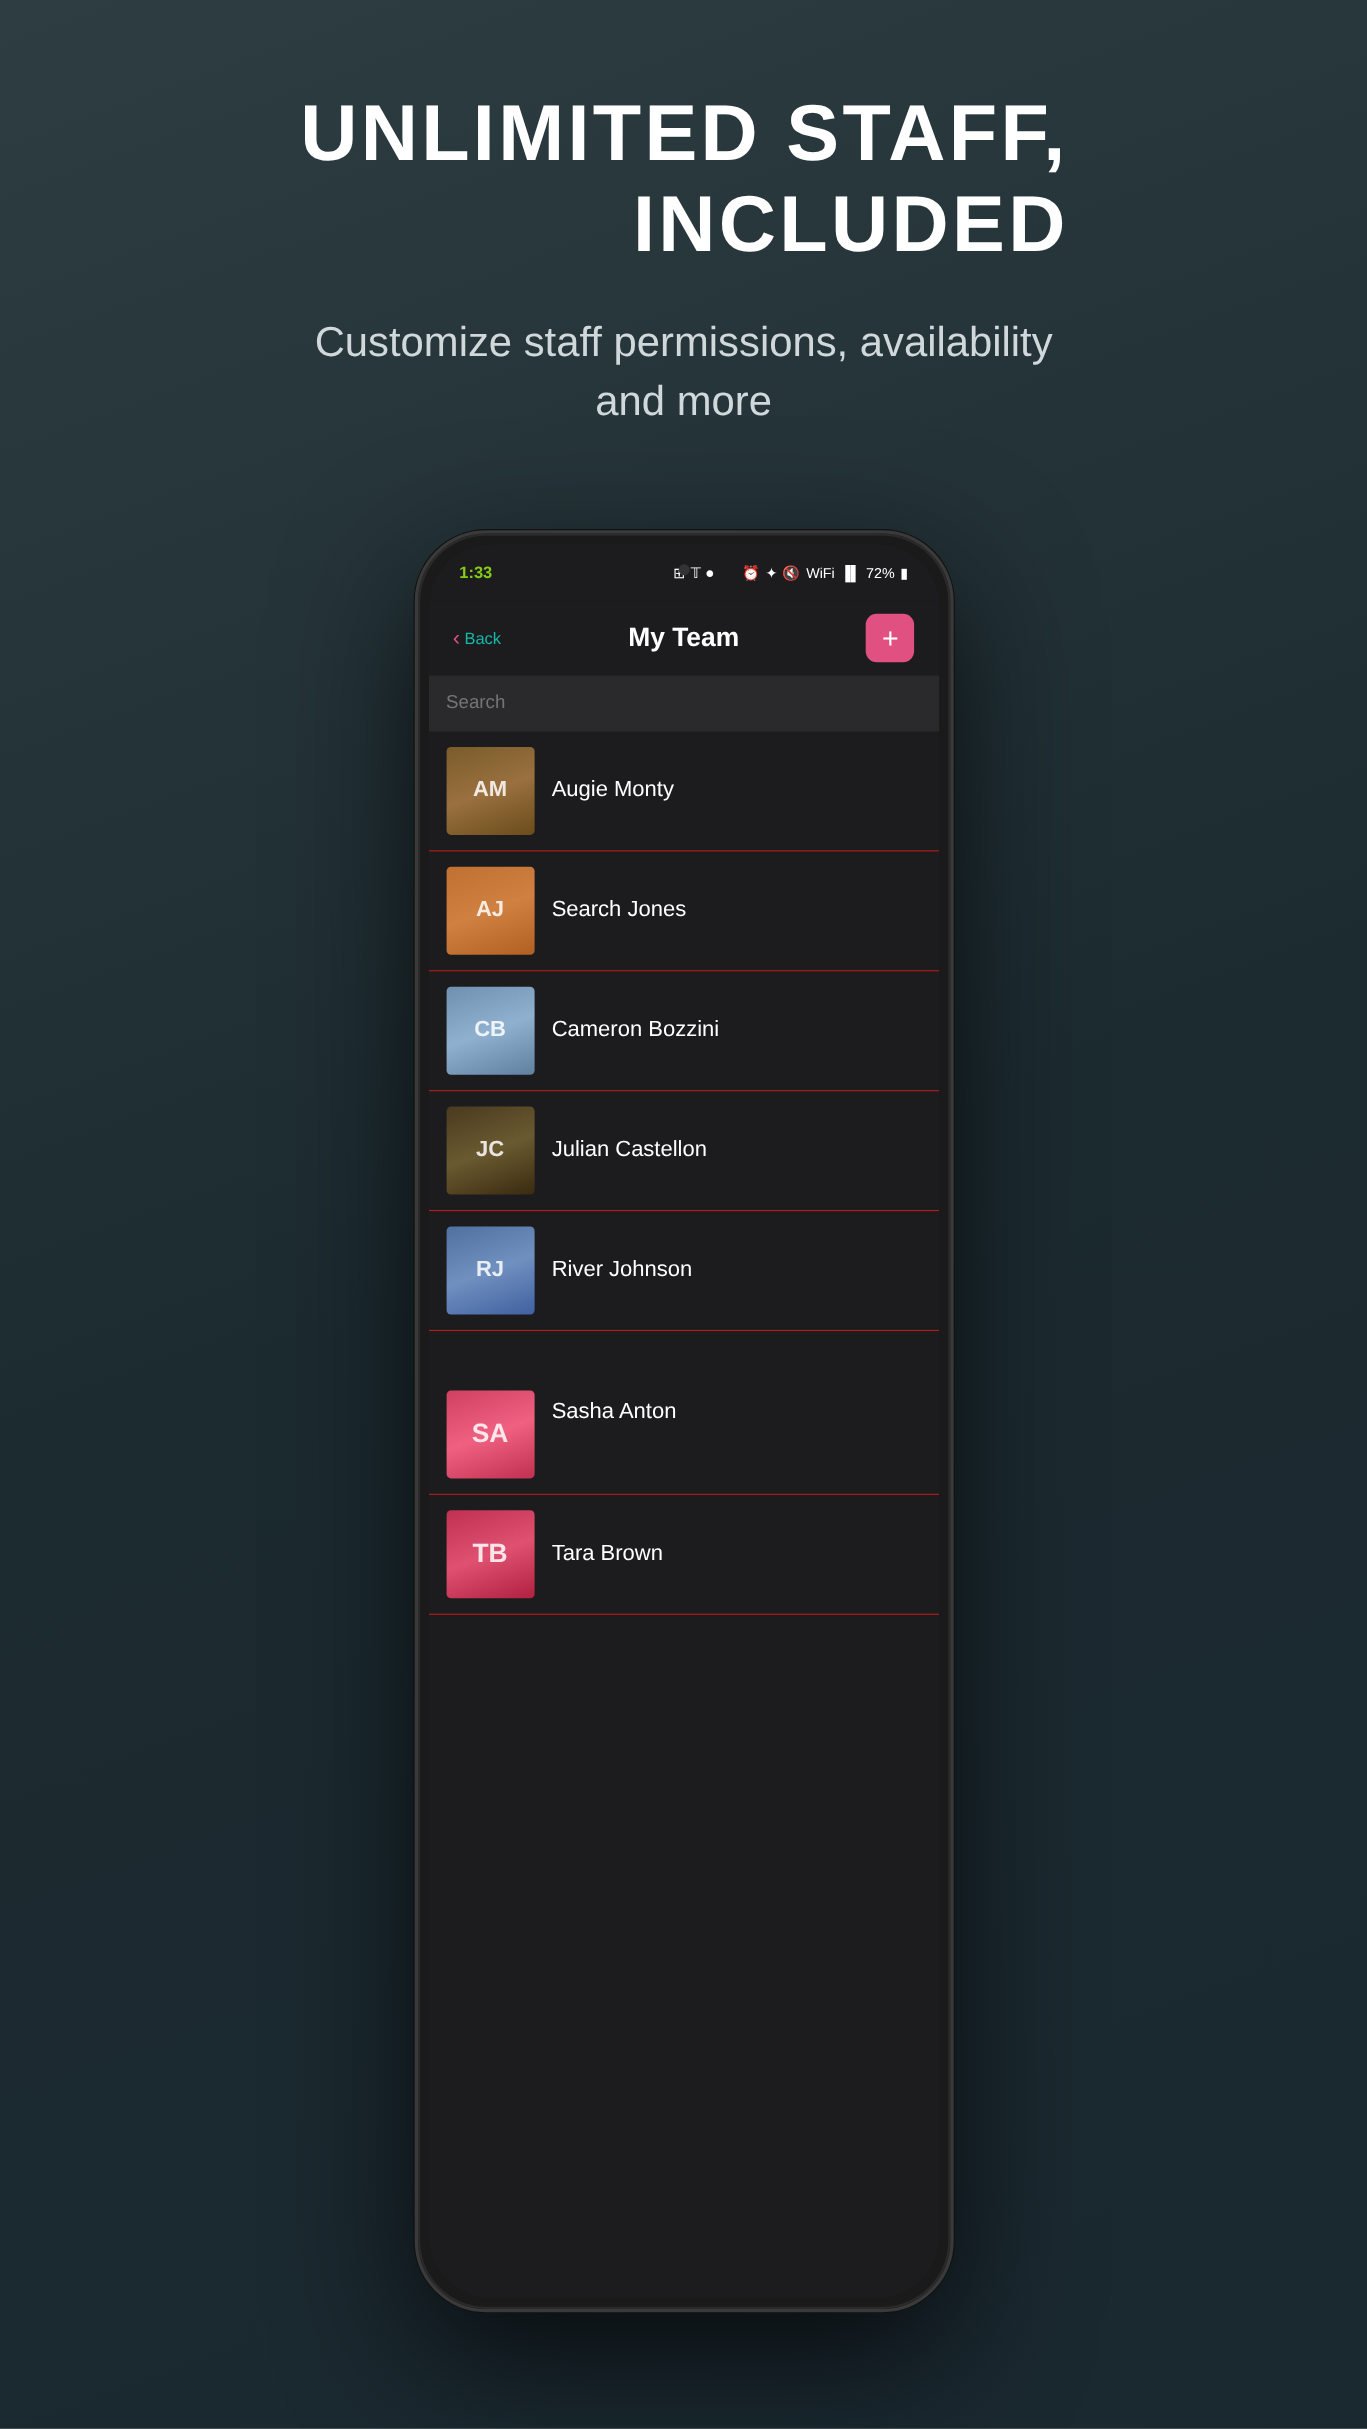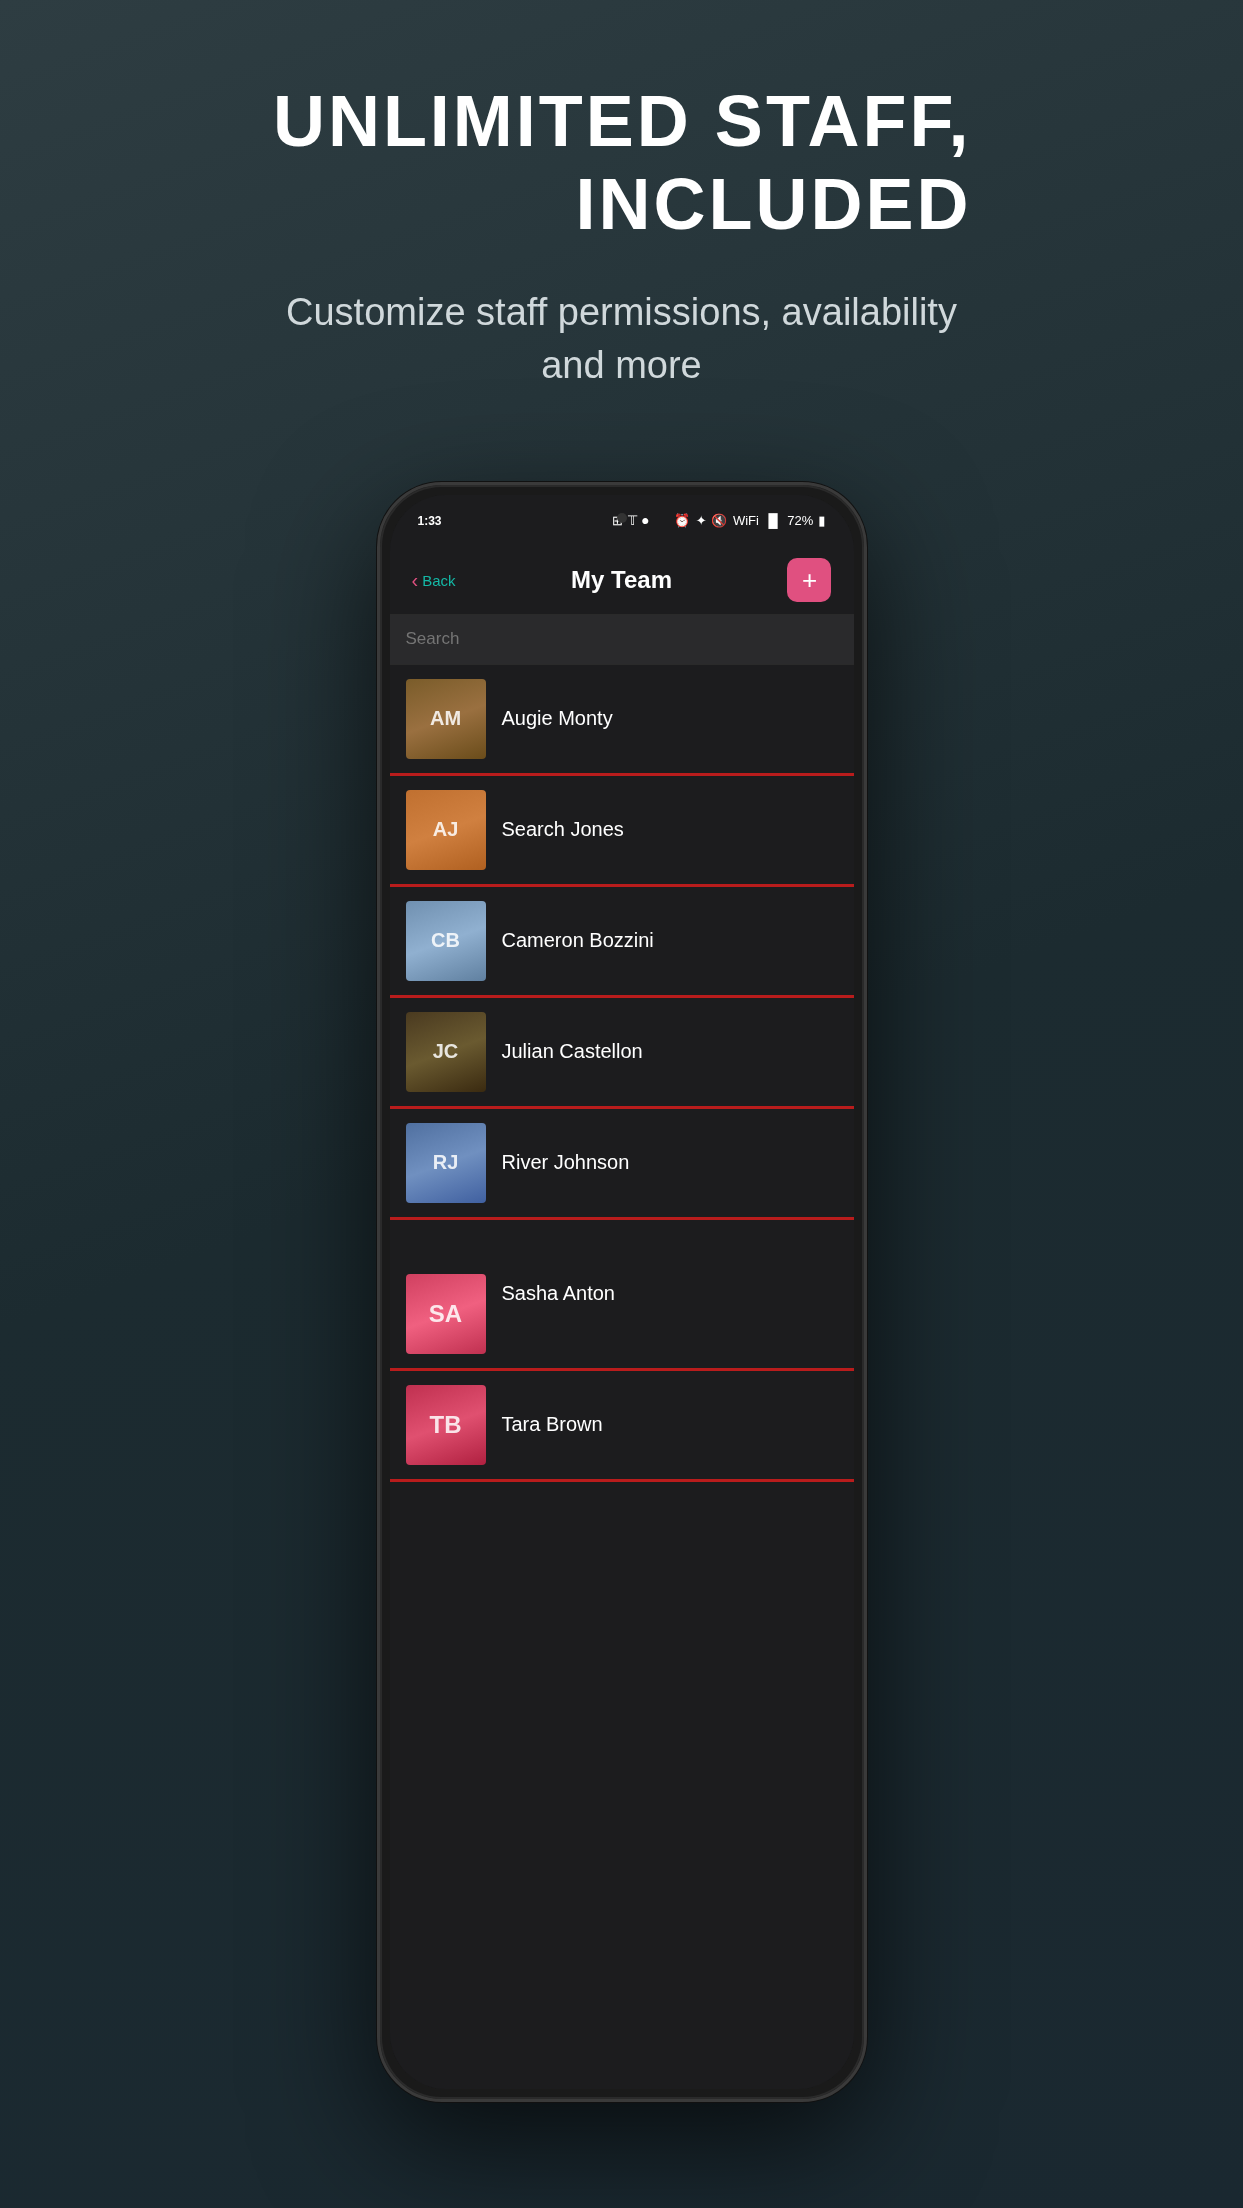--- a/index.html
+++ b/index.html
@@ -102,23 +102,23 @@
       height: 52px;
       background: #1c1c1e;
       display: flex;
       align-items: center;
       justify-content: space-between;
       padding: 0 28px;
       flex-shrink: 0;
     }
 
     .status-time {
-      font-size: 12px;
+      font-size: 15px;
       font-weight: 600;
-      color: #ffffff;
+      color: #84cc16;
     }
 
     .status-icons {
       display: flex;
       align-items: center;
       gap: 5px;
     }
 
     .status-icon {
       color: white;
@@ -213,21 +213,21 @@
       overflow-y: auto;
       background: #1c1c1e;
     }
 
     .team-list::-webkit-scrollbar { display: none; }
 
     .team-item {
       display: flex;
       align-items: center;
       padding: 14px 16px;
-      border-bottom: 3px solid #b91c1c;
+      border-bottom: 1px solid #b91c1c;
       cursor: pointer;
       gap: 16px;
     }
 
     .member-avatar {
       width: 80px;
       height: 80px;
       border-radius: 4px;
       flex-shrink: 0;
       object-fit: cover;

